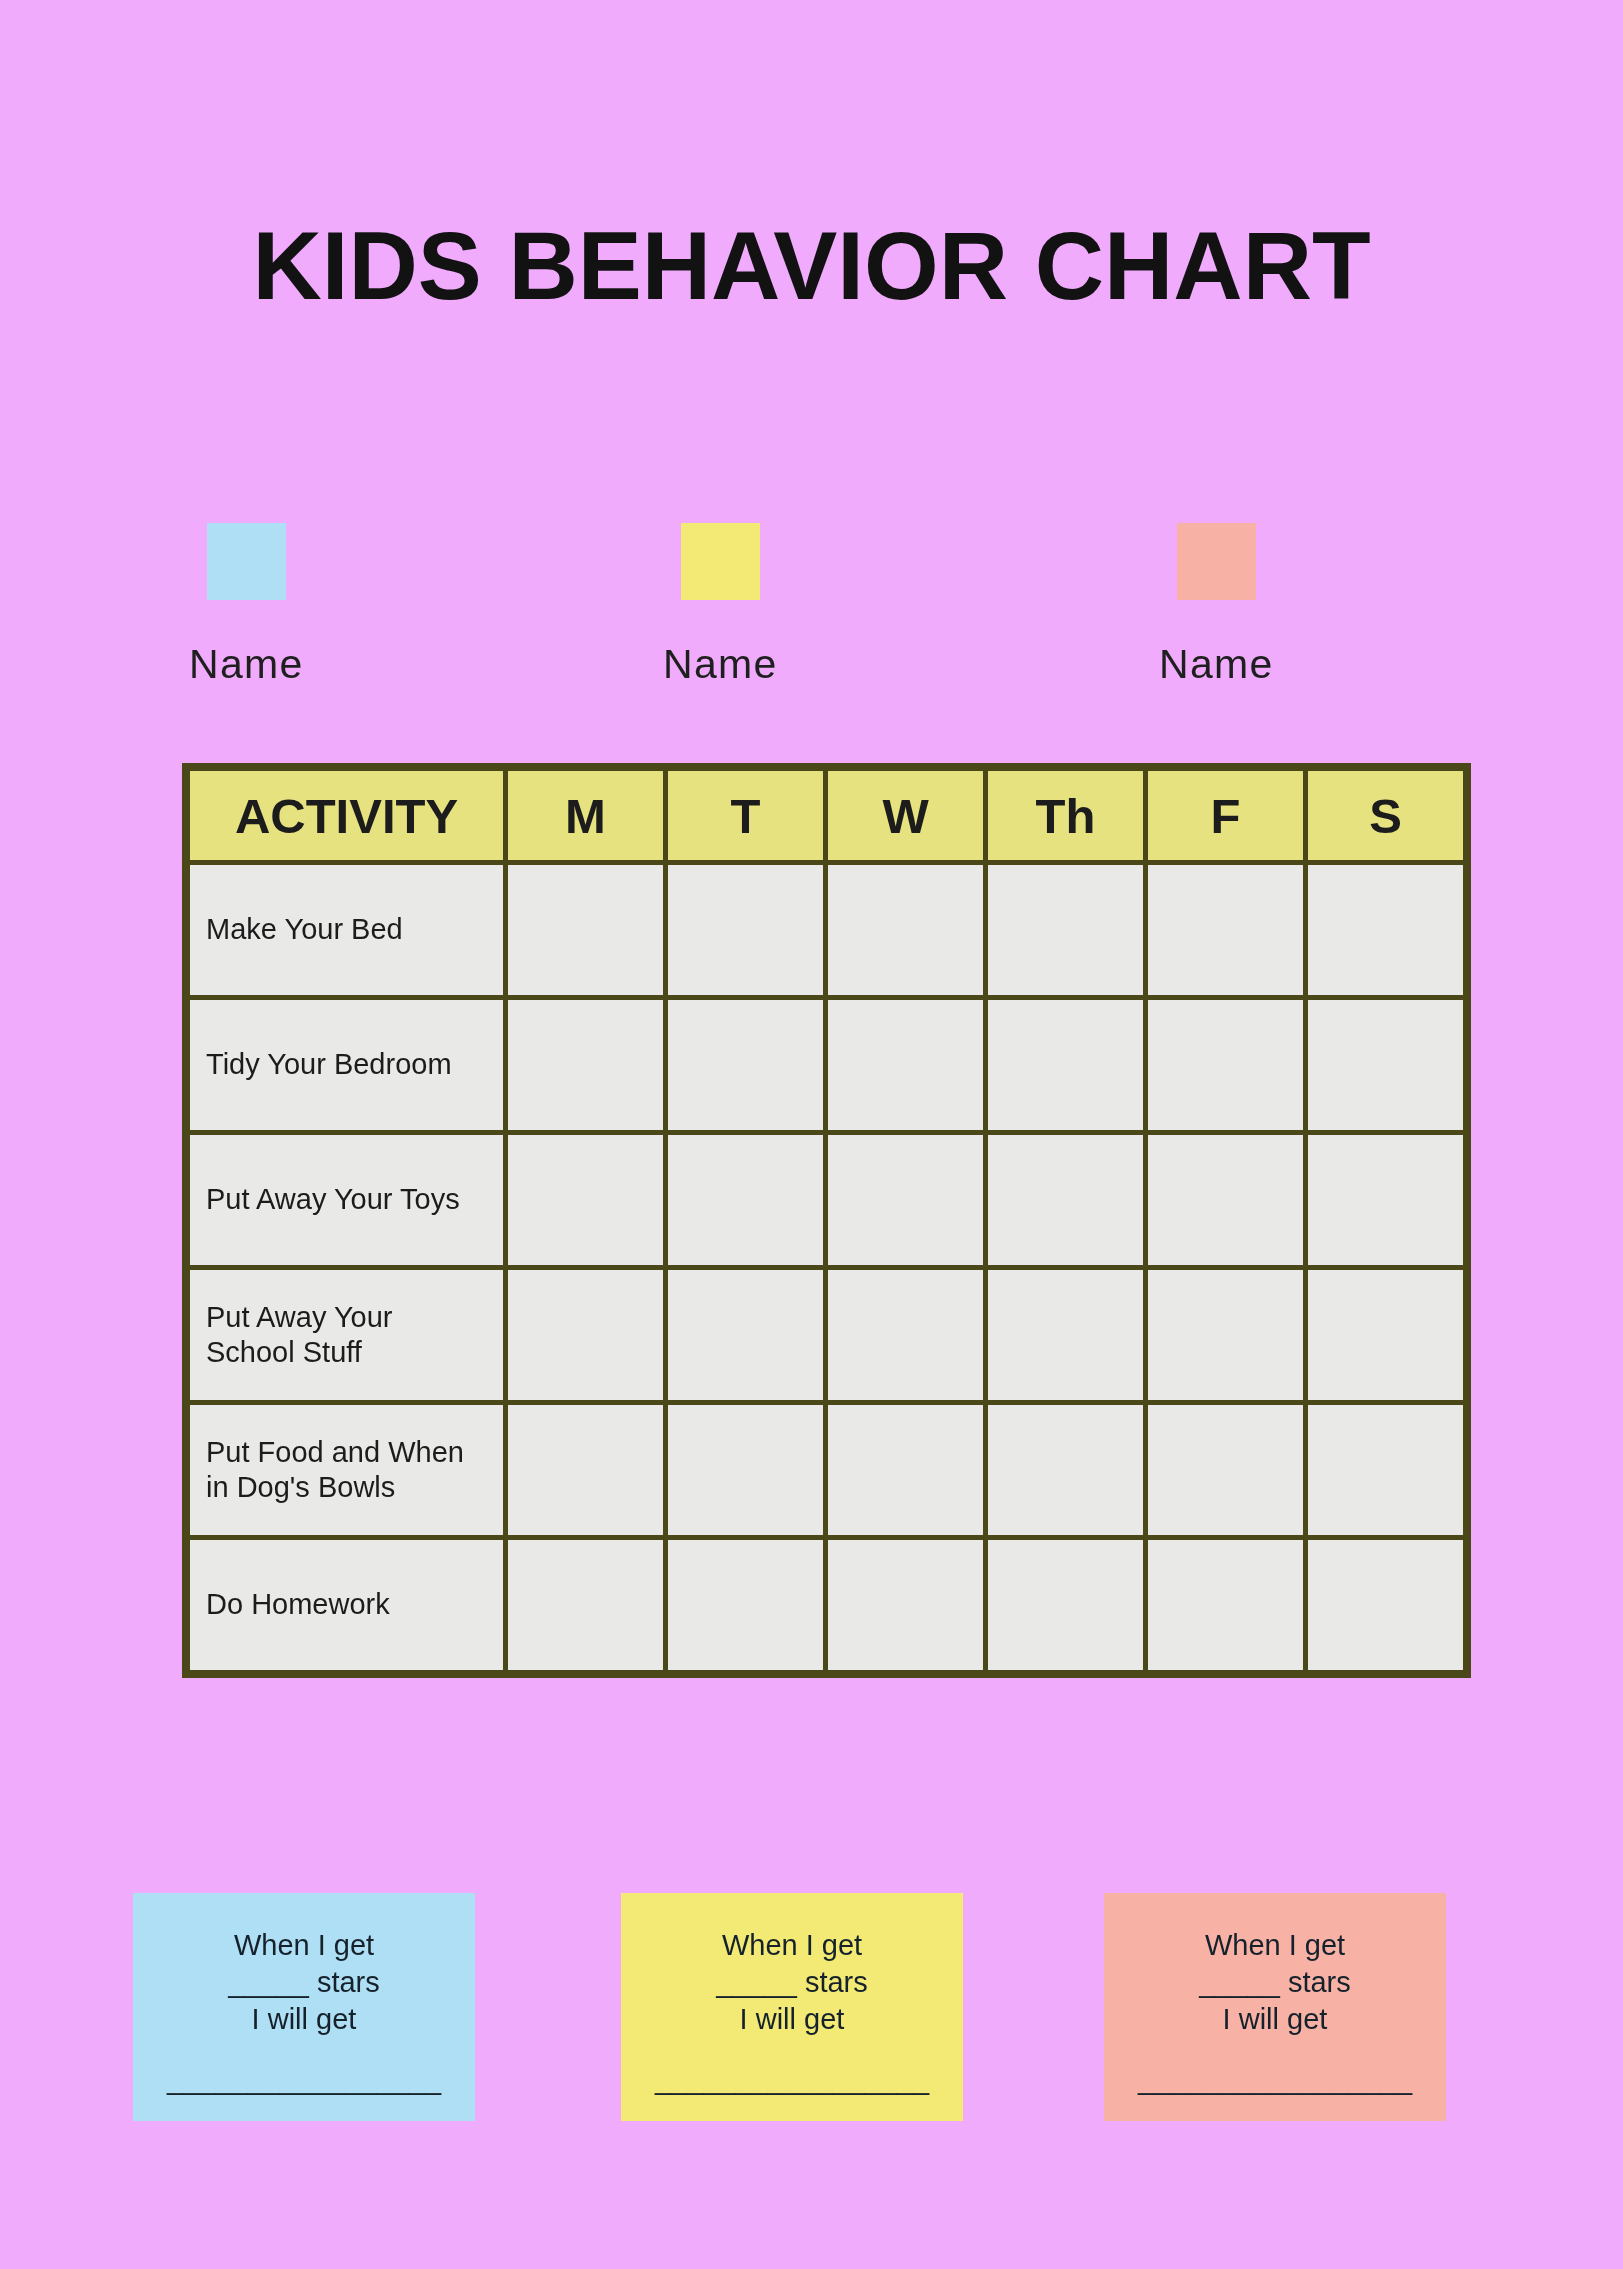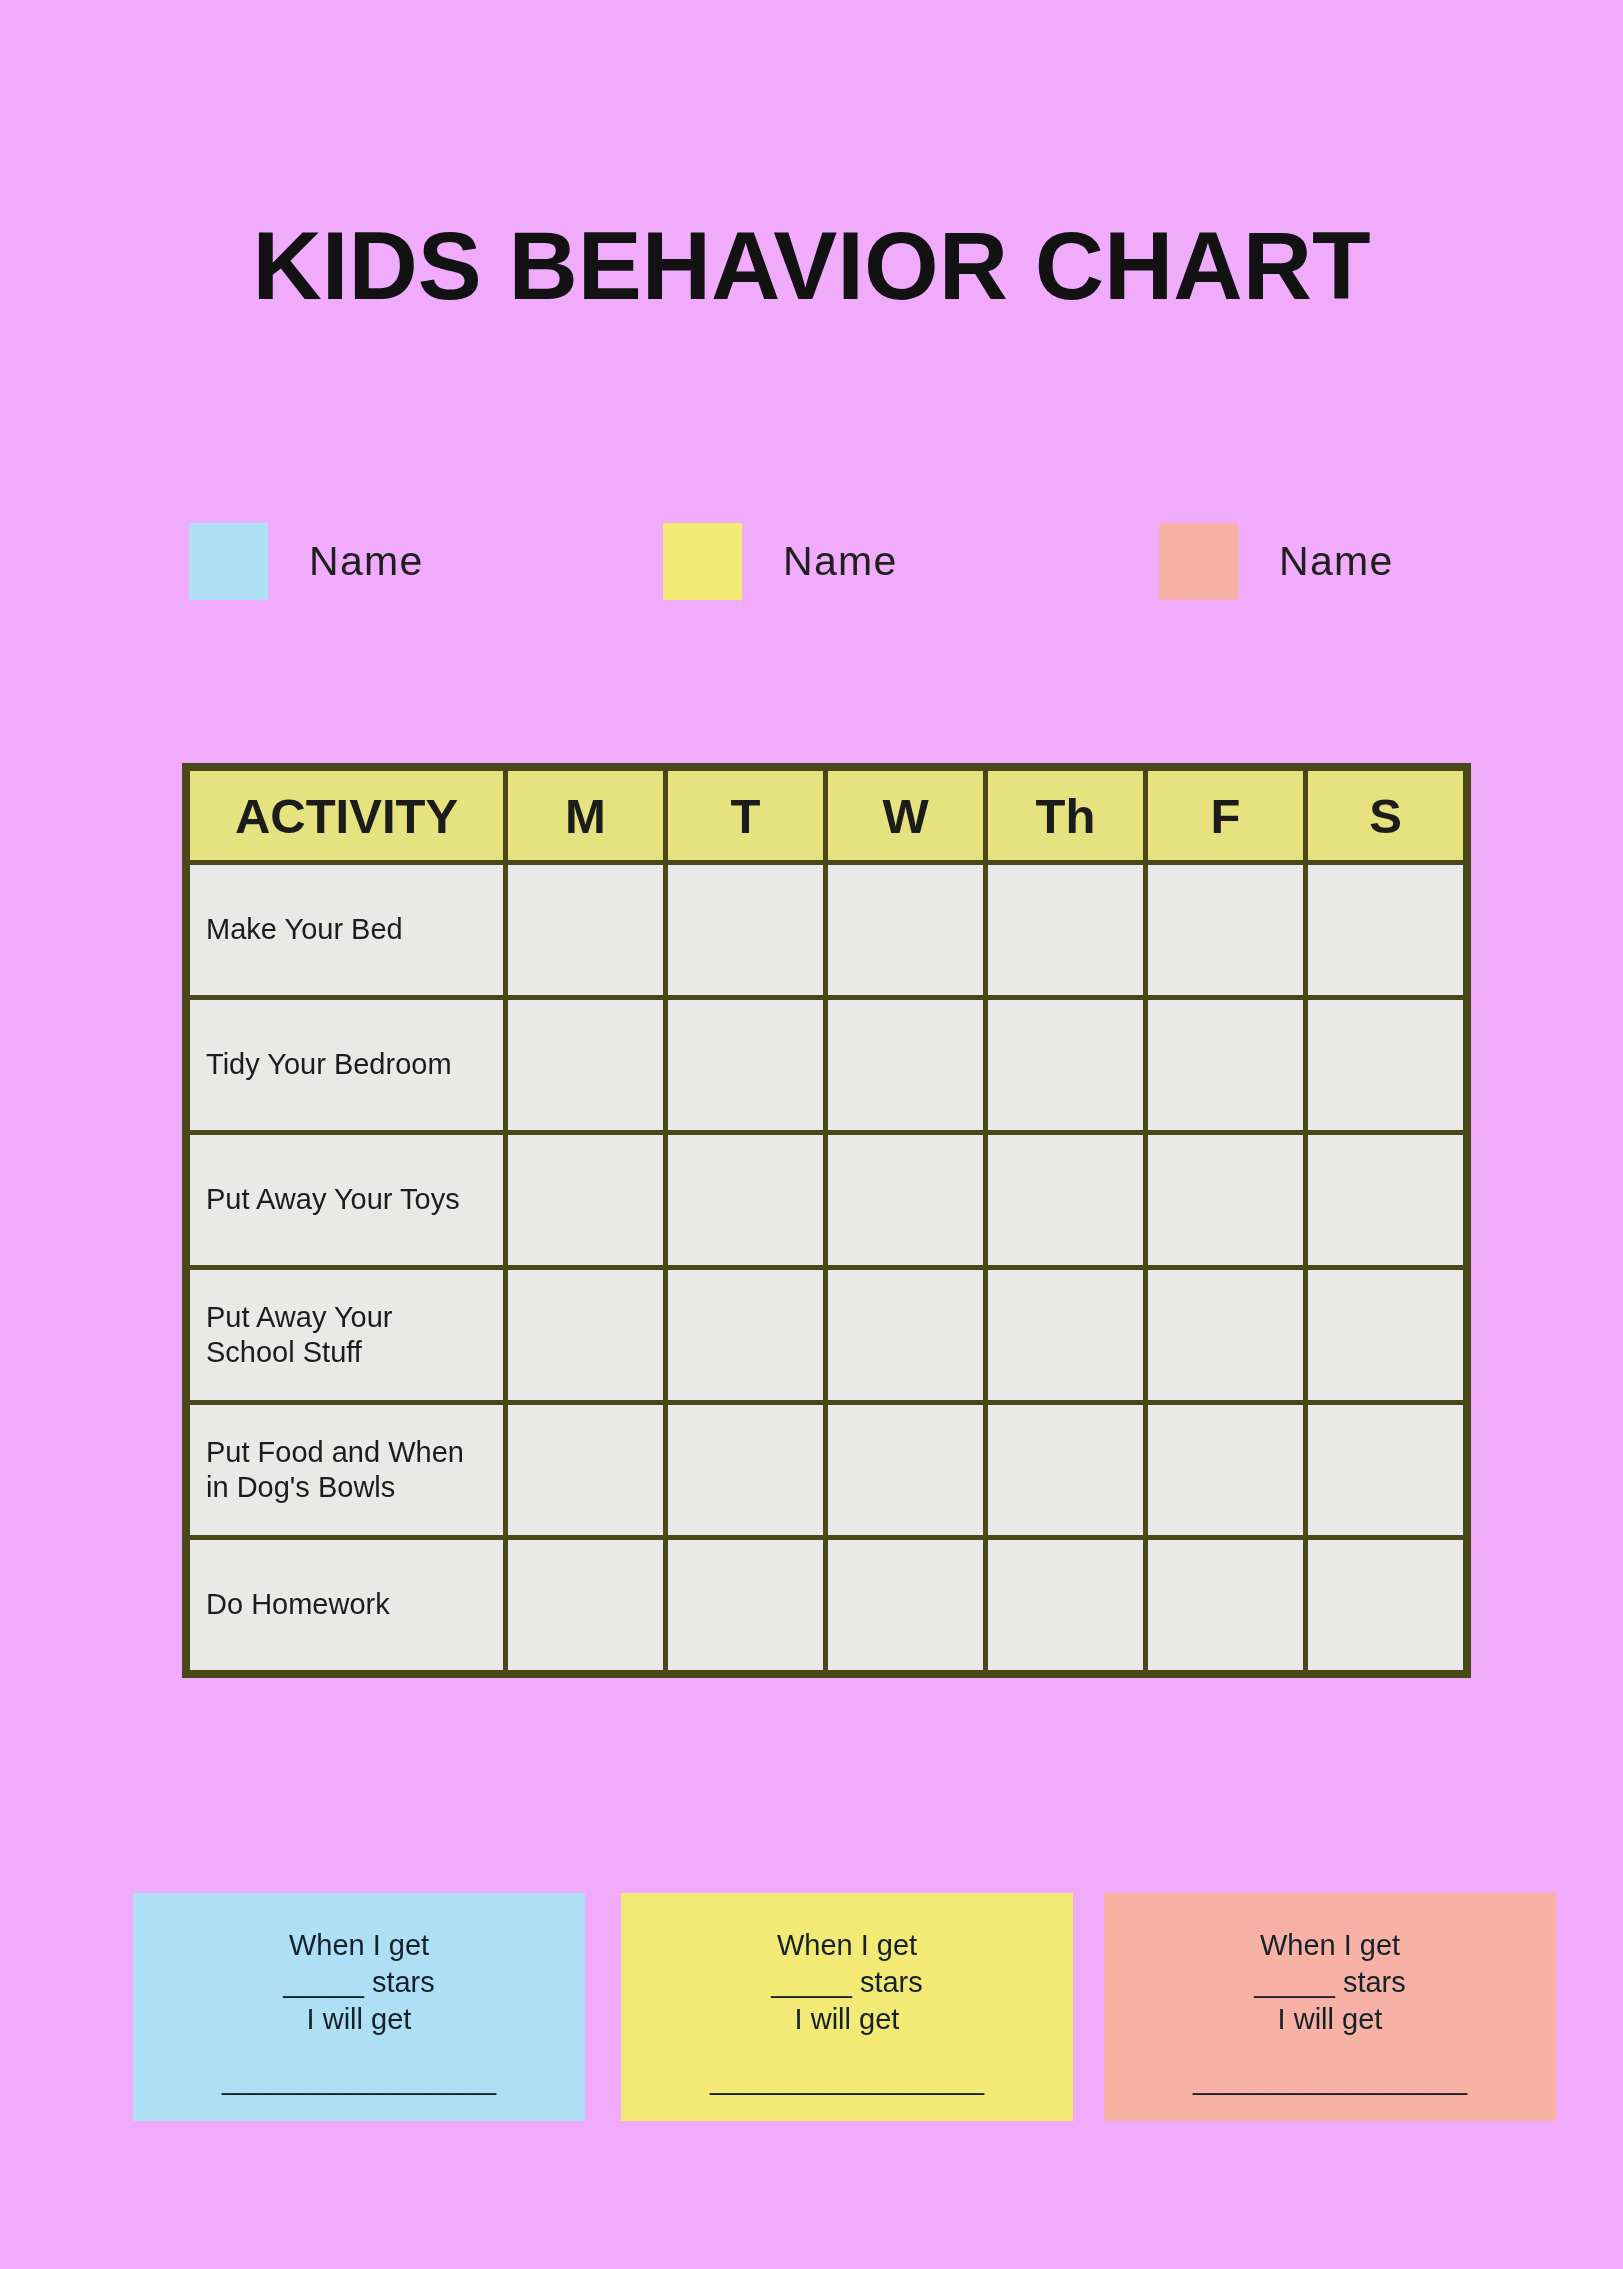--- a/index.html
+++ b/index.html
@@ -32,20 +32,21 @@
     color: #121212;
   }
 
   
   .legend-group {
     position: absolute;
     top: 523px;
     display: flex;
     align-items: center;
     gap: 41px;
+    flex-direction: column;
   }
   .legend-group.g0 { left: 189px; }
   .legend-group.g1 { left: 663px; }
   .legend-group.g2 { left: 1159px; }
   .swatch {
     width: 79px;
     height: 77px;
   }
   .swatch.blue   { background: #afdff5; }
   .swatch.yellow { background: #f2ea74; }
@@ -87,21 +88,21 @@
     vertical-align: middle;
     font-size: 29px;
     line-height: 1.22;
     color: #1c1c1c;
   }
 
   
   .reward-box {
     position: absolute;
     top: 1893px;
-    width: 452px;
+    width: 342px;
     height: 228px;
     box-sizing: border-box;
     padding-top: 34px;
     display: flex;
     flex-direction: column;
     align-items: center;
     text-align: center;
     font-size: 29px;
     line-height: 1.28;
     color: #16222b;

